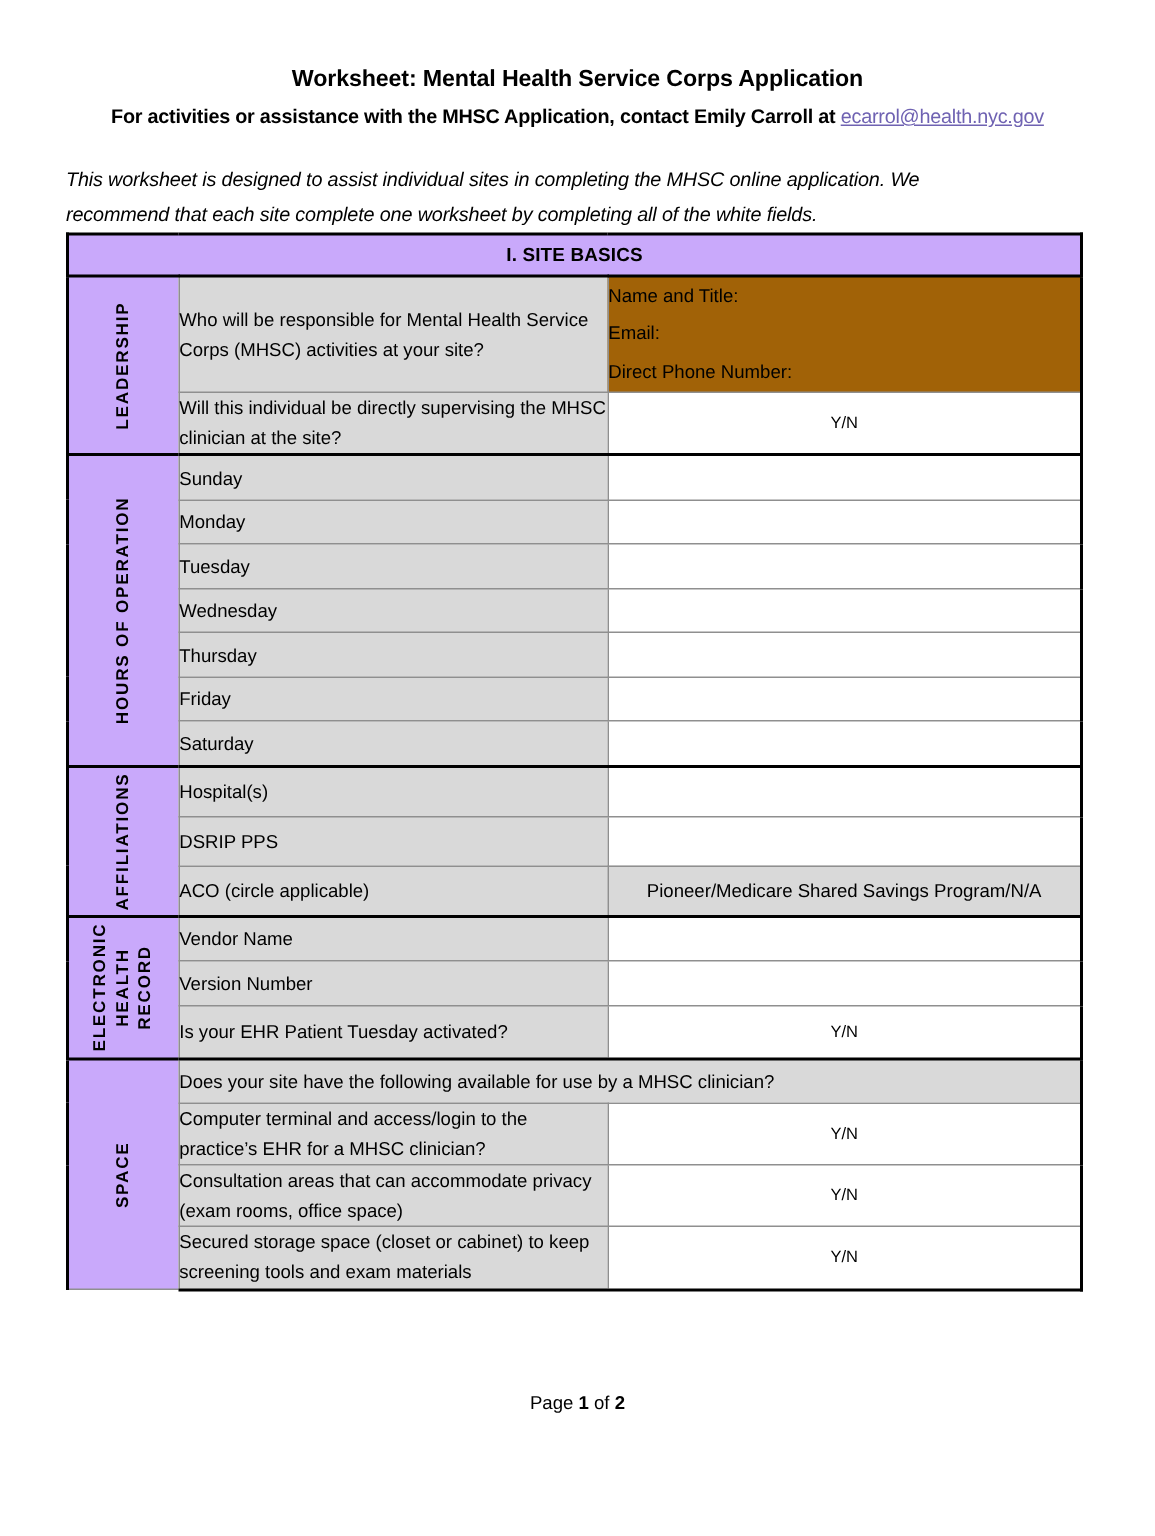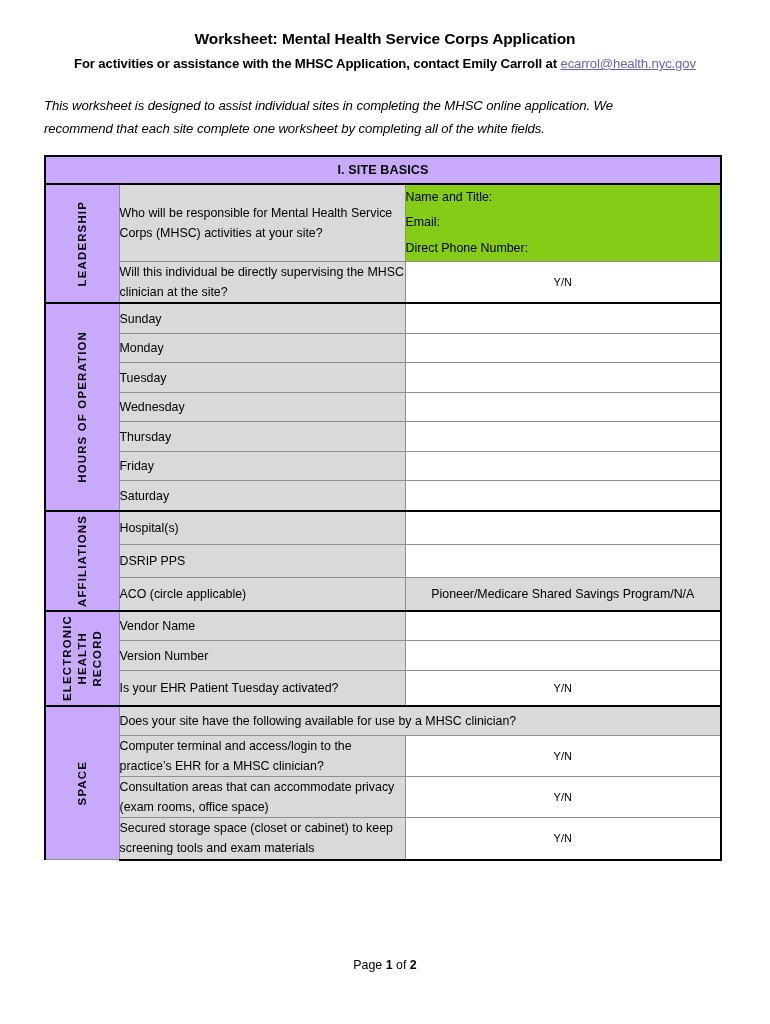--- a/index.html
+++ b/index.html
@@ -22,21 +22,21 @@
     height: 1024px;
     box-sizing: border-box;
   }
 
   
   .doc-title {
     text-align: center;
     font-size: 15.5px;
     font-weight: bold;
     margin: 0;
-    padding-top: 30px;
+    padding-top: 44px;
     letter-spacing: -0.1px;
   }
   .doc-subtitle {
     text-align: center;
     font-size: 13.2px;
     font-weight: bold;
     margin: 0;
     padding-top: 8px;
     letter-spacing: -0.15px;
   }
@@ -134,21 +134,21 @@
     font-size: 12.4px;
   }
   .q-cell-wide {
     background: #D9D9D9;
     padding: 9px 0 9px 10px;
     line-height: 1.62;
     font-size: 12.4px;
   }
   
   .a-cell {
-    background: #84cc16;
+    background: #a16207;
     padding: 8px 0 8px 10px;
     line-height: 2.05;
     font-size: 12.4px;
   }
   .a-center {
     background: #ffffff;
     text-align: center;
     font-size: 11px;
     padding: 8px 0;
   }
@@ -161,21 +161,21 @@
   .a-blank {
     background: #ffffff;
   }
 
   .h-row td { height: 28.5px; }
 
   
   .footer {
     position: absolute;
     left: 0;
-    top: 958px;
+    top: 928px;
     width: 770px;
     text-align: center;
     font-size: 12.4px;
   }
   .footer b { font-weight: bold; }
 </style>
 </head>
 <body>
 
 <div class="page">

